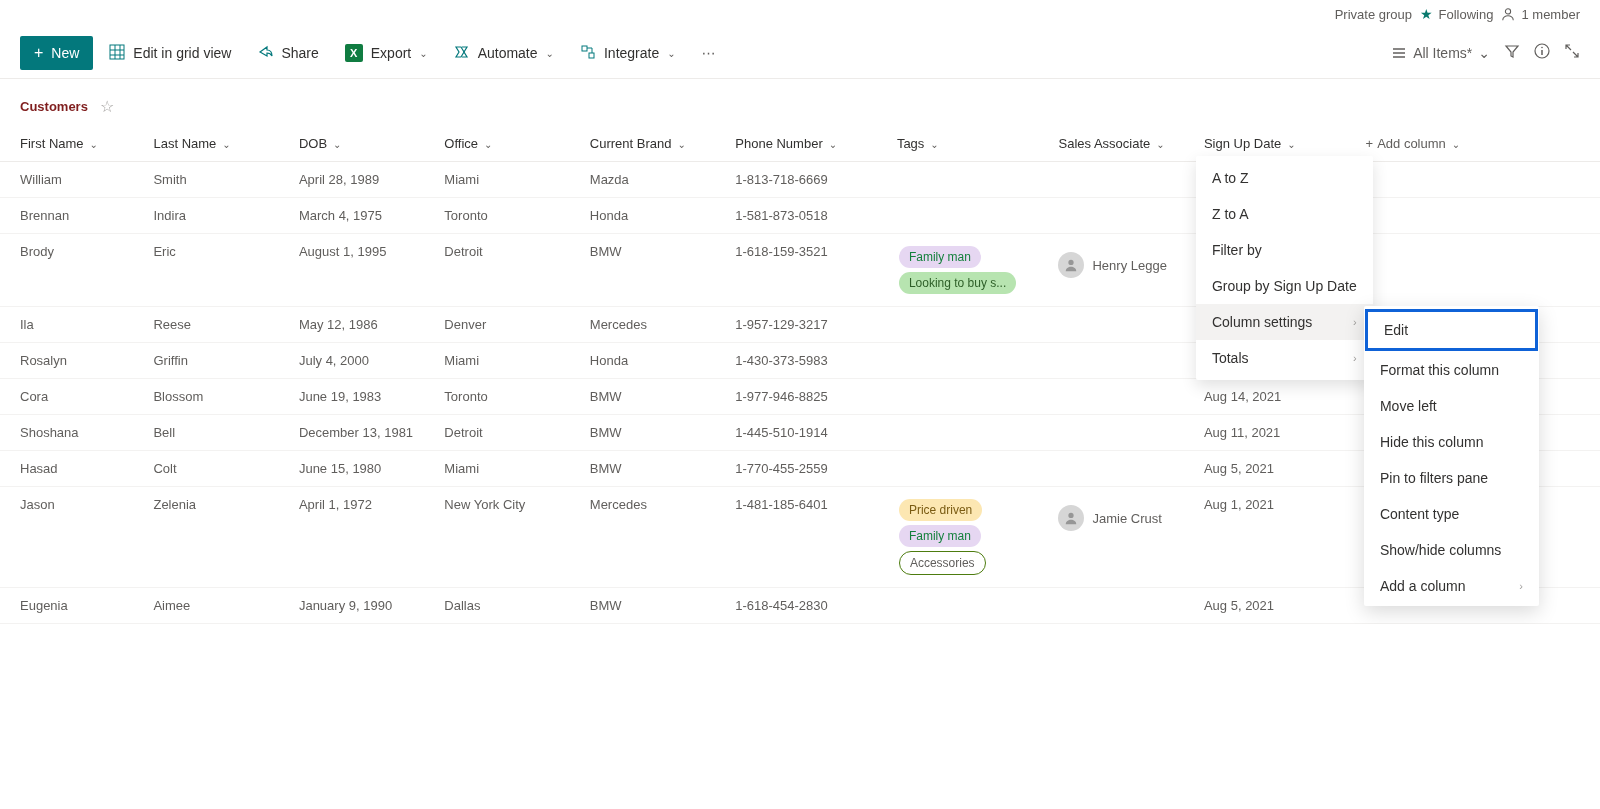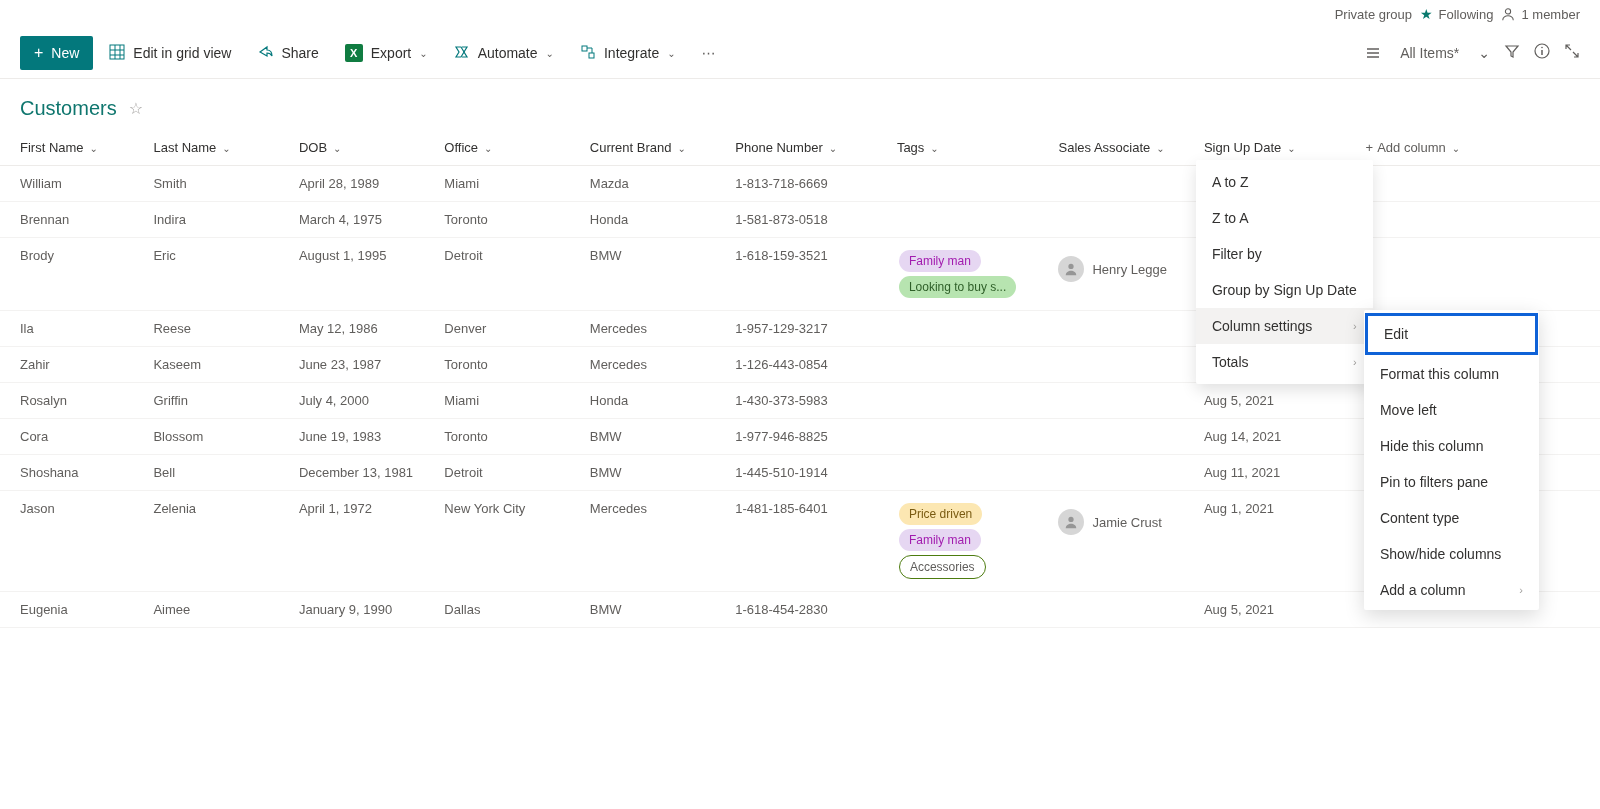--- a/index.html
+++ b/index.html
@@ -89,38 +89,38 @@
 .spacer { flex: 1; }
 .right-cmd {
   display: flex;
   align-items: center;
   gap: 14px;
   color: #605e5c;
 }
 .right-cmd .view-btn {
   display: flex;
   align-items: center;
-  gap: 19px;
+  gap: 6px;
   font-size: 14px;
 }
 .right-cmd .icon-btn {
   font-size: 16px;
   cursor: pointer;
   color: #605e5c;
 }
 .list-title-row {
   padding: 18px 20px 10px 20px;
   display: flex;
   align-items: center;
   gap: 12px;
 }
 .list-title {
-  font-size: 20px;
-  font-weight: 400;
-  color: #0f766e;
+  font-size: 13px;
+  font-weight: 700;
+  color: #7f1d1d;
 }
 .fav-star {
   color: #a19f9d;
   font-size: 16px;
 }
 .table-wrap {
   overflow-x: auto;
 }
 table {
   width: 100%;
@@ -155,21 +155,21 @@
   color: #605e5c;
 }
 .tag {
   display: inline-block;
   padding: 4px 10px;
   border-radius: 12px;
   font-size: 12px;
   margin: 2px 2px;
   white-space: nowrap;
 }
-.tag.purple { background: #e6d7f2; color: #a21caf; }
+.tag.purple { background: #e6d7f2; color: #15803d; }
 .tag.green { background: #b7e4b0; color: #2e5f28; }
 .tag.yellow { background: #fce7b2; color: #7a5b12; }
 .tag.gray { background: #fff; border: 1px solid #4d7c0f; color: #605e5c; }
 .person {
   display: inline-flex;
   align-items: center;
   gap: 8px;
   margin-top: 8px;
 }
 .avatar {
@@ -444,32 +444,20 @@
           <td>May 12, 1986</td>
           <td>Denver</td>
           <td>Mercedes</td>
           <td>1-957-129-3217</td>
           <td></td>
           <td></td>
           <td></td>
           <td></td>
         </tr>
         <tr>
-          <td>Zahir</td>
-          <td>Kaseem</td>
-          <td>June 23, 1987</td>
-          <td>Toronto</td>
-          <td>Mercedes</td>
-          <td>1-126-443-0854</td>
-          <td></td>
-          <td></td>
-          <td>Aug 9, 2021</td>
-          <td></td>
-        </tr>
-        <tr>
           <td>Rosalyn</td>
           <td>Griffin</td>
           <td>July 4, 2000</td>
           <td>Miami</td>
           <td>Honda</td>
           <td>1-430-373-5983</td>
           <td></td>
           <td></td>
           <td>Aug 5, 2021</td>
           <td></td>
@@ -489,20 +477,32 @@
         <tr>
           <td>Shoshana</td>
           <td>Bell</td>
           <td>December 13, 1981</td>
           <td>Detroit</td>
           <td>BMW</td>
           <td>1-445-510-1914</td>
           <td></td>
           <td></td>
           <td>Aug 11, 2021</td>
+          <td></td>
+        </tr>
+        <tr>
+          <td>Hasad</td>
+          <td>Colt</td>
+          <td>June 15, 1980</td>
+          <td>Miami</td>
+          <td>BMW</td>
+          <td>1-770-455-2559</td>
+          <td></td>
+          <td></td>
+          <td>Aug 5, 2021</td>
           <td></td>
         </tr>
         <tr>
           <td>Jason</td>
           <td>Zelenia</td>
           <td>April 1, 1972</td>
           <td>New York City</td>
           <td>Mercedes</td>
           <td>1-481-185-6401</td>
           <td><span class="tag yellow">Price driven</span><br><span class="tag purple">Family man</span><br><span class="tag gray">Accessories</span><br></td>

